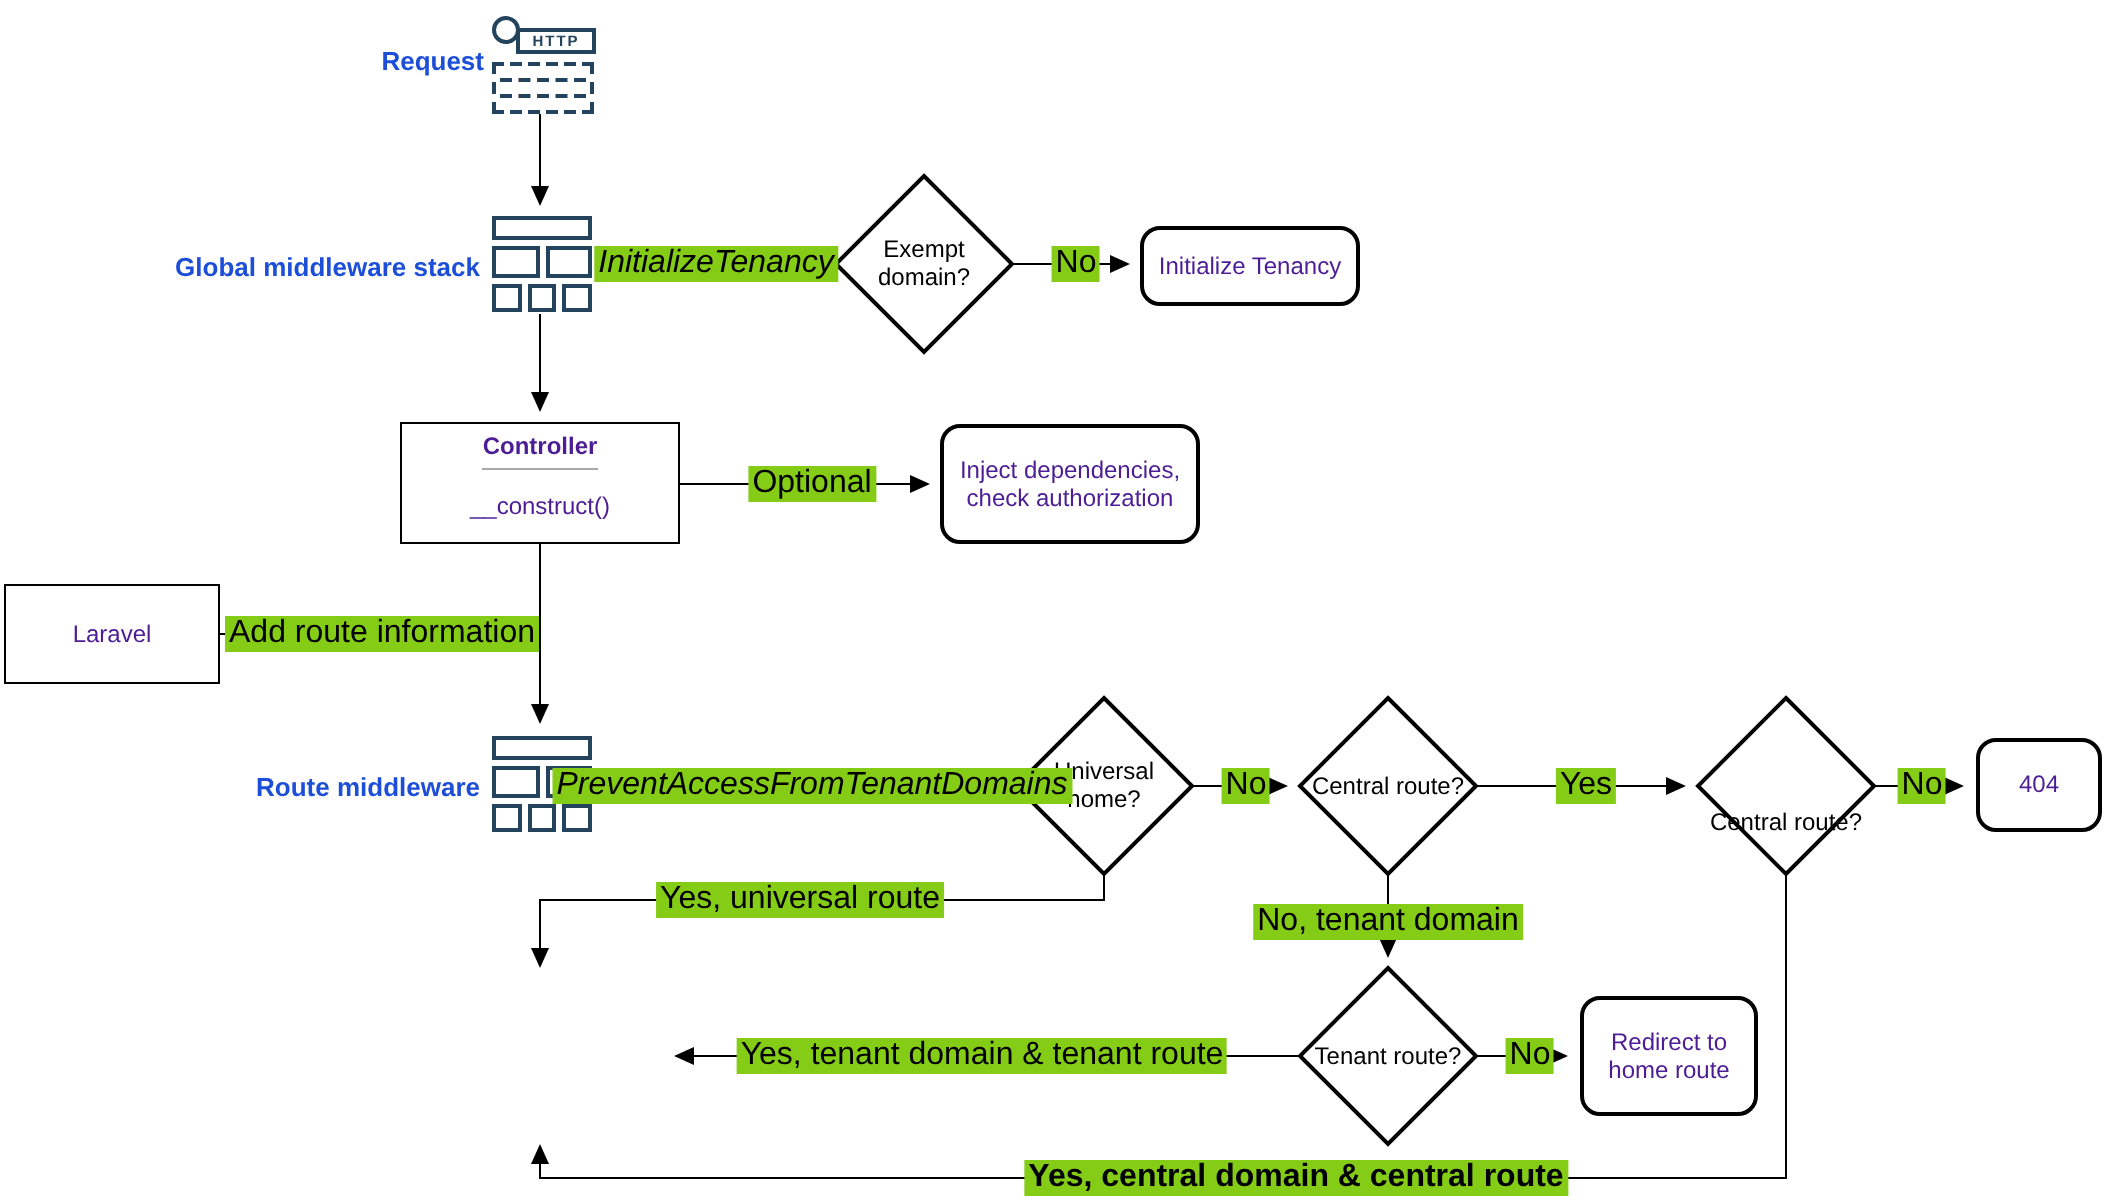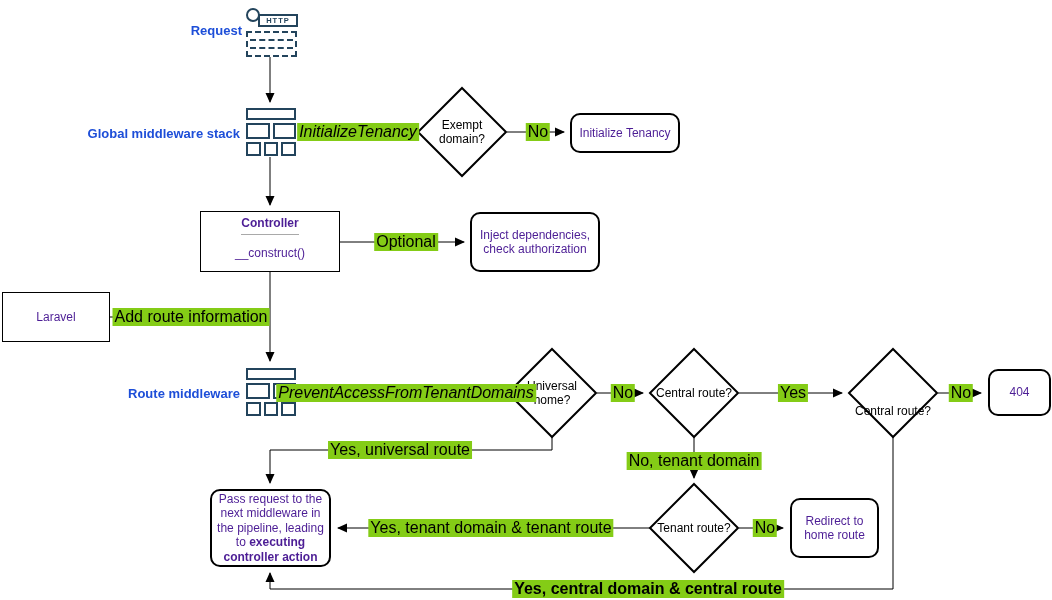--- a/index.html
+++ b/index.html
@@ -138,24 +138,20 @@
   </div>
 
   <div class="node rbox" style="left:470px; top:212px; width:130px; height:60px;">Inject dependencies, check authorization</div>
 
   <div class="node sbox" style="left:2px; top:292px; width:108px; height:50px;">Laravel</div>
 
   <div class="node rbox" style="left:988px; top:369px; width:63px; height:47px;">404</div>
 
   <div class="node rbox" style="left:790px; top:498px; width:89px; height:60px;">Redirect to home route</div>
 
-  <div class="node rbox" style="left:210px; top:489px; width:121px; height:78px;">
-      <span>
-    <span>Pass request to the next middleware in the pipeline, leading to </span><b>executing controller action</b></span>
-  </div>
 
   <div class="dlabel" style="left:462px; top:132px;">Exempt domain?</div>
   <div class="dlabel" style="left:552px; top:393px;">Universal home?</div>
   <div class="dlabel" style="left:694px; top:393px;">Central route?</div>
   <div class="dlabel" style="left:893px; top:411px;">Central route?</div>
   <div class="dlabel" style="left:694px; top:528px;">Tenant route?</div>
 
   <div class="elabel italic" style="left:358px; top:132px;">InitializeTenancy</div>
   <div class="elabel" style="left:538px; top:132px;">No</div>
   <div class="elabel" style="left:406px; top:242px;">Optional</div>

